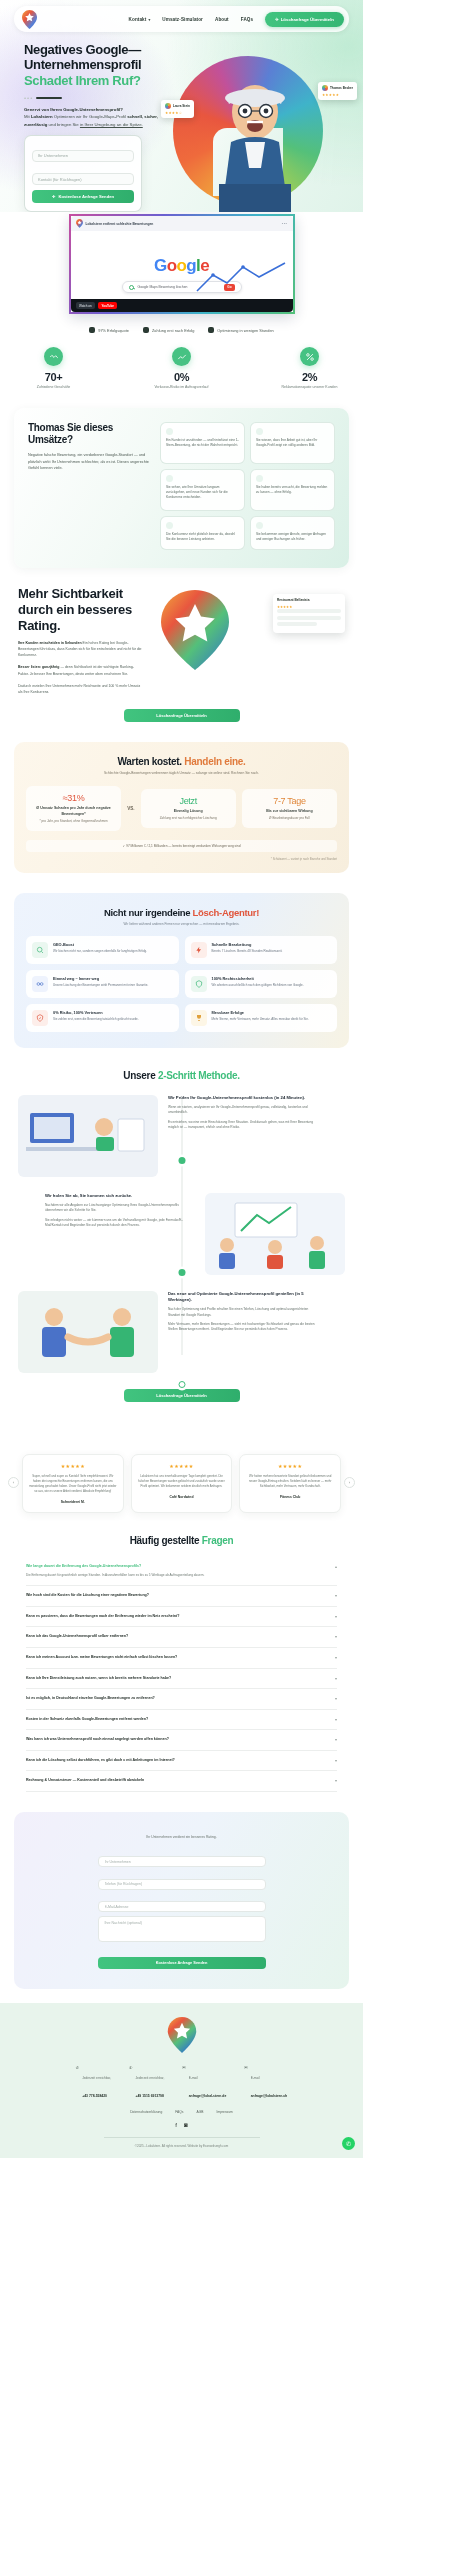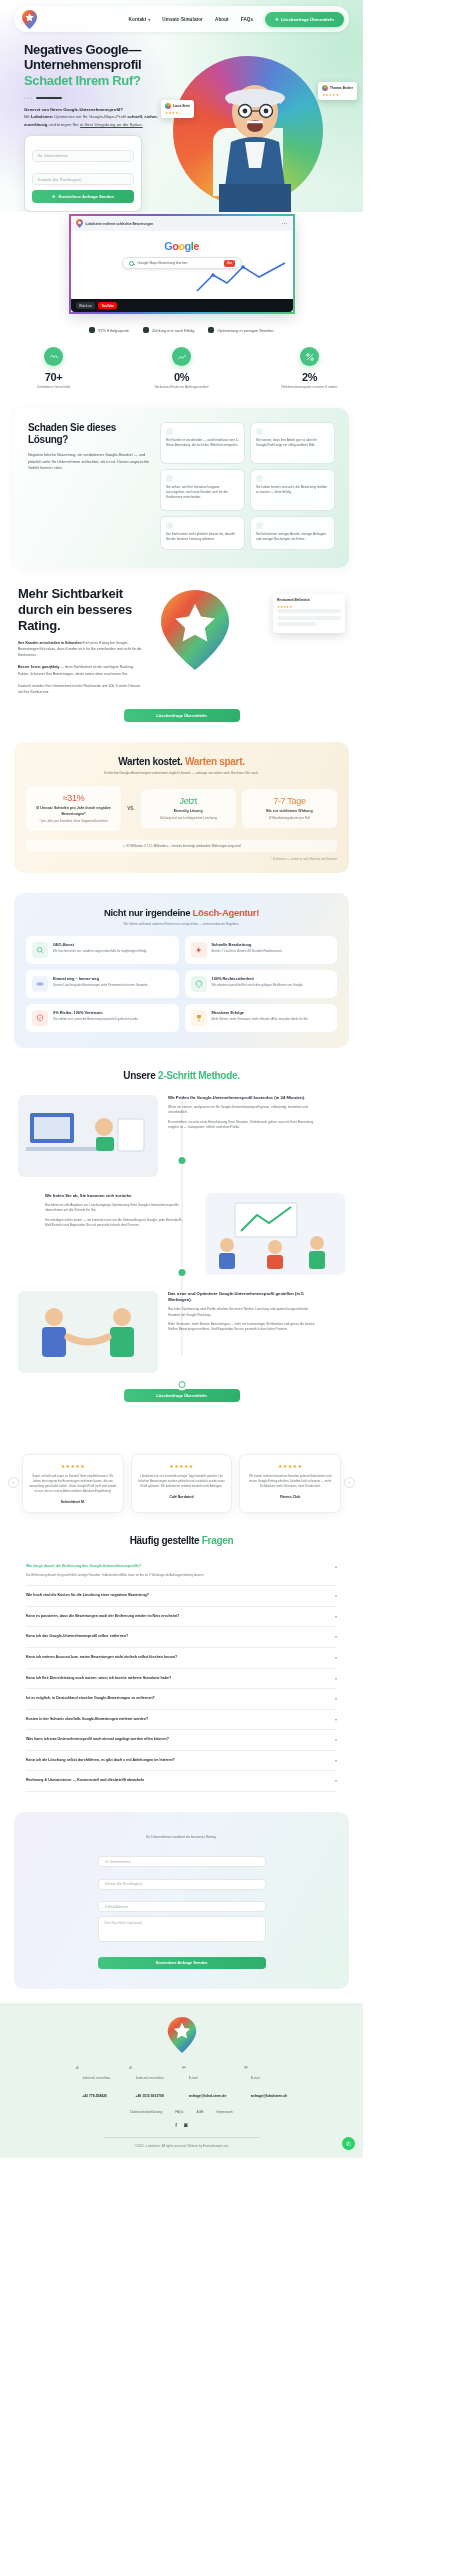--- a/index.html
+++ b/index.html
@@ -118,21 +118,21 @@
     width: 226px; border-radius: 6px; overflow:hidden;
     border: 2px solid; border-image: linear-gradient(120deg,#c54ea0,#6a5fd0,#3fb3c9,#54c07a) 1;
     box-shadow: 0 4px 14px rgba(30,40,70,.18);
     background:#fff;
   }
   .v-top { display:flex; align-items:center; gap:3px; padding:3px 5px; background:#f3f4f8; }
   .v-top .vpin { width:7px;height:9px; }
   .v-title { font-size:3.3px; color:#3a4550; font-weight:600;}
   .v-dots { margin-left:auto; font-size:4px; color:#9aa3ad; letter-spacing:.5px;}
   .v-body { background:#fff; padding: 9px 0 0; text-align:center; position:relative; height: 68px;}
-  .g-logo { font-size: 11px; font-weight:700; letter-spacing:-.6px; }
+  .g-logo { font-size: 17px; font-weight:700; letter-spacing:-.6px;margin-top:16px; }
   .g-logo .b1{color:#4285F4}.g-logo .r1{color:#EA4335}.g-logo .y1{color:#FBBC05}
   .g-logo .b2{color:#4285F4}.g-logo .g1{color:#34A853}.g-logo .r2{color:#EA4335}
   .g-search {
     margin: 5px auto 0; width: 120px; height: 12px; border:1px solid #dfe1e5;
     border-radius: 10px; display:flex; align-items:center; padding:0 6px; gap:4px;
     box-shadow: 0 1px 3px rgba(32,33,36,.10);
   }
   .g-search .mag { width:5px;height:5px;border:1px solid #3fb36e;border-radius:50%;position:relative;}
   .g-search .mag::after{content:"";position:absolute;width:2px;height:1px;background:#3fb36e;right:-2px;bottom:0;transform:rotate(45deg);}
   .g-search .qt { font-size:3.4px; color:#5f6368;}
@@ -484,21 +484,21 @@
             <path d="M19 5L5 19"></path>
           </svg>
         </div>
       <div class="num">2%</div>
       <div class="lbl">Reklamationsquote unserer Kunden</div>
     </div>
   </div>
 
   <section class="feel">
     <div class="feel-left">
-      <h2><span>Schaden Sie dieses</span><br><span>Lösung?</span></h2>
+      <h2><span>Thomas Sie dieses</span><br><span>Umsätze?</span></h2>
       <p>Negative falsche Bewertung, ein verdorbener Google-Standort — und plötzlich wirkt Ihr Unternehmen schlechter, als es ist.
 Dieses ungerechte Gefühl kennen viele.</p>
     </div>
     <div class="feel-grid">
       <div class="fcard tall"><div class="fi"></div><span>Ein Kunde ist unzufrieden — und hinterlässt eine 1-Stern-Bewertung, die nicht der Wahrheit entspricht.</span></div>
       <div class="fcard tall"><div class="fi"></div><span>Sie wissen, dass Ihre Arbeit gut ist, aber Ihr Google-Profil zeigt ein völlig anderes Bild.</span></div>
       <div class="fcard tall"><div class="fi"></div><span>Sie sehen, wie Ihre Umsätze langsam zurückgehen, weil neue Kunden sich für die Konkurrenz entscheiden.</span></div>
       <div class="fcard"><div class="fi"></div><span>Sie haben bereits versucht, die Bewertung melden zu lassen — ohne Erfolg.</span></div>
       <div class="fcard"><div class="fi"></div><span>Die Konkurrenz steht plötzlich besser da, obwohl Sie die bessere Leistung anbieten.</span></div>
       <div class="fcard"><div class="fi"></div><span>Sie bekommen weniger Anrufe, weniger Anfragen und weniger Buchungen als früher.</span></div>
@@ -530,21 +530,21 @@
         <div class="mu-stars">★★★★★</div>
         <div class="mu-row"></div>
         <div class="mu-row"></div>
         <div class="mu-row s"></div>
       </div>
     </div>
   </section>
   <button class="cta-green">Löschanfrage Übermitteln</button>
 
   <section class="wait">
-    <h2><span>Warten kostet.</span> <span class="sp">Warten spart.</span></h2>
+    <h2><span>Warten kostet.</span> <span class="sp">Handeln eine.</span></h2>
     <div class="sub">Schlechte Google-Bewertungen verbrennen täglich Umsatz — solange sie online sind. Rechnen Sie nach.</div>
     <div class="wait-row">
       <div class="wbox">
         <div class="big">≈31%</div>
         <div class="cap">Ø Umsatz Schaden pro Jahr durch negative Bewertungen*</div>
         <div class="cap2">* pro Jahr, pro Standort, ohne Gegenmaßnahmen</div>
       </div>
       <div class="vs">VS.</div>
       <div class="wbox">
         <div class="big g">Jetzt</div>

